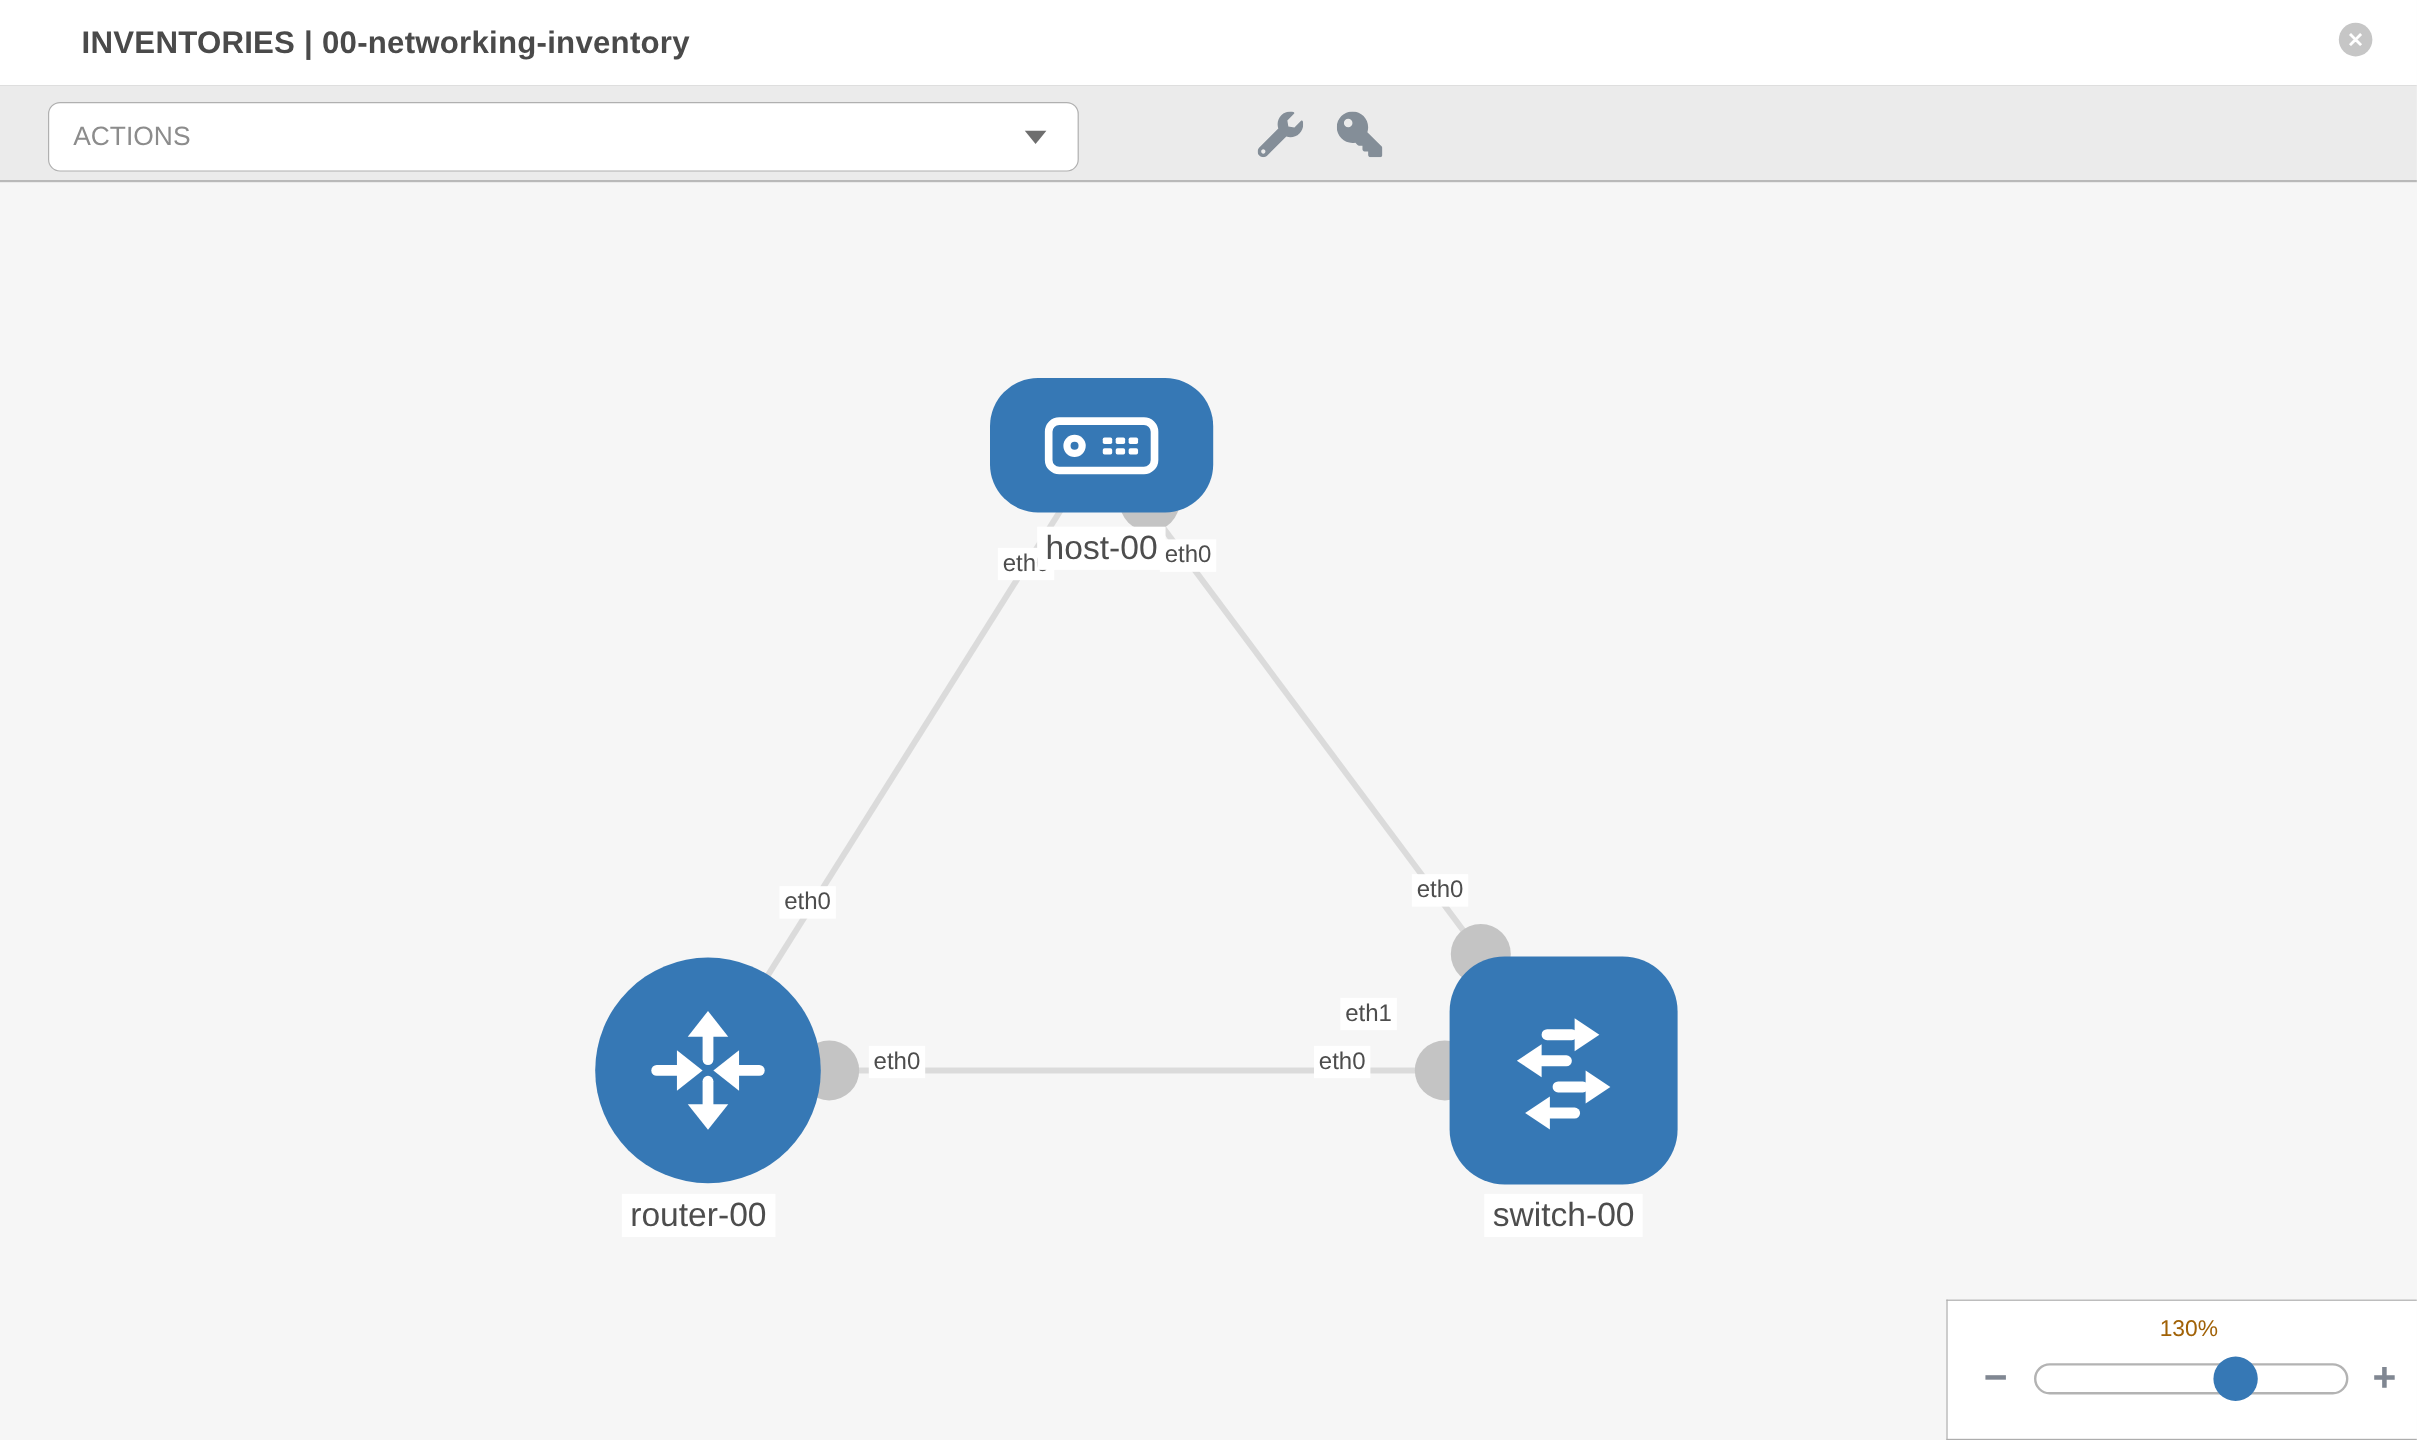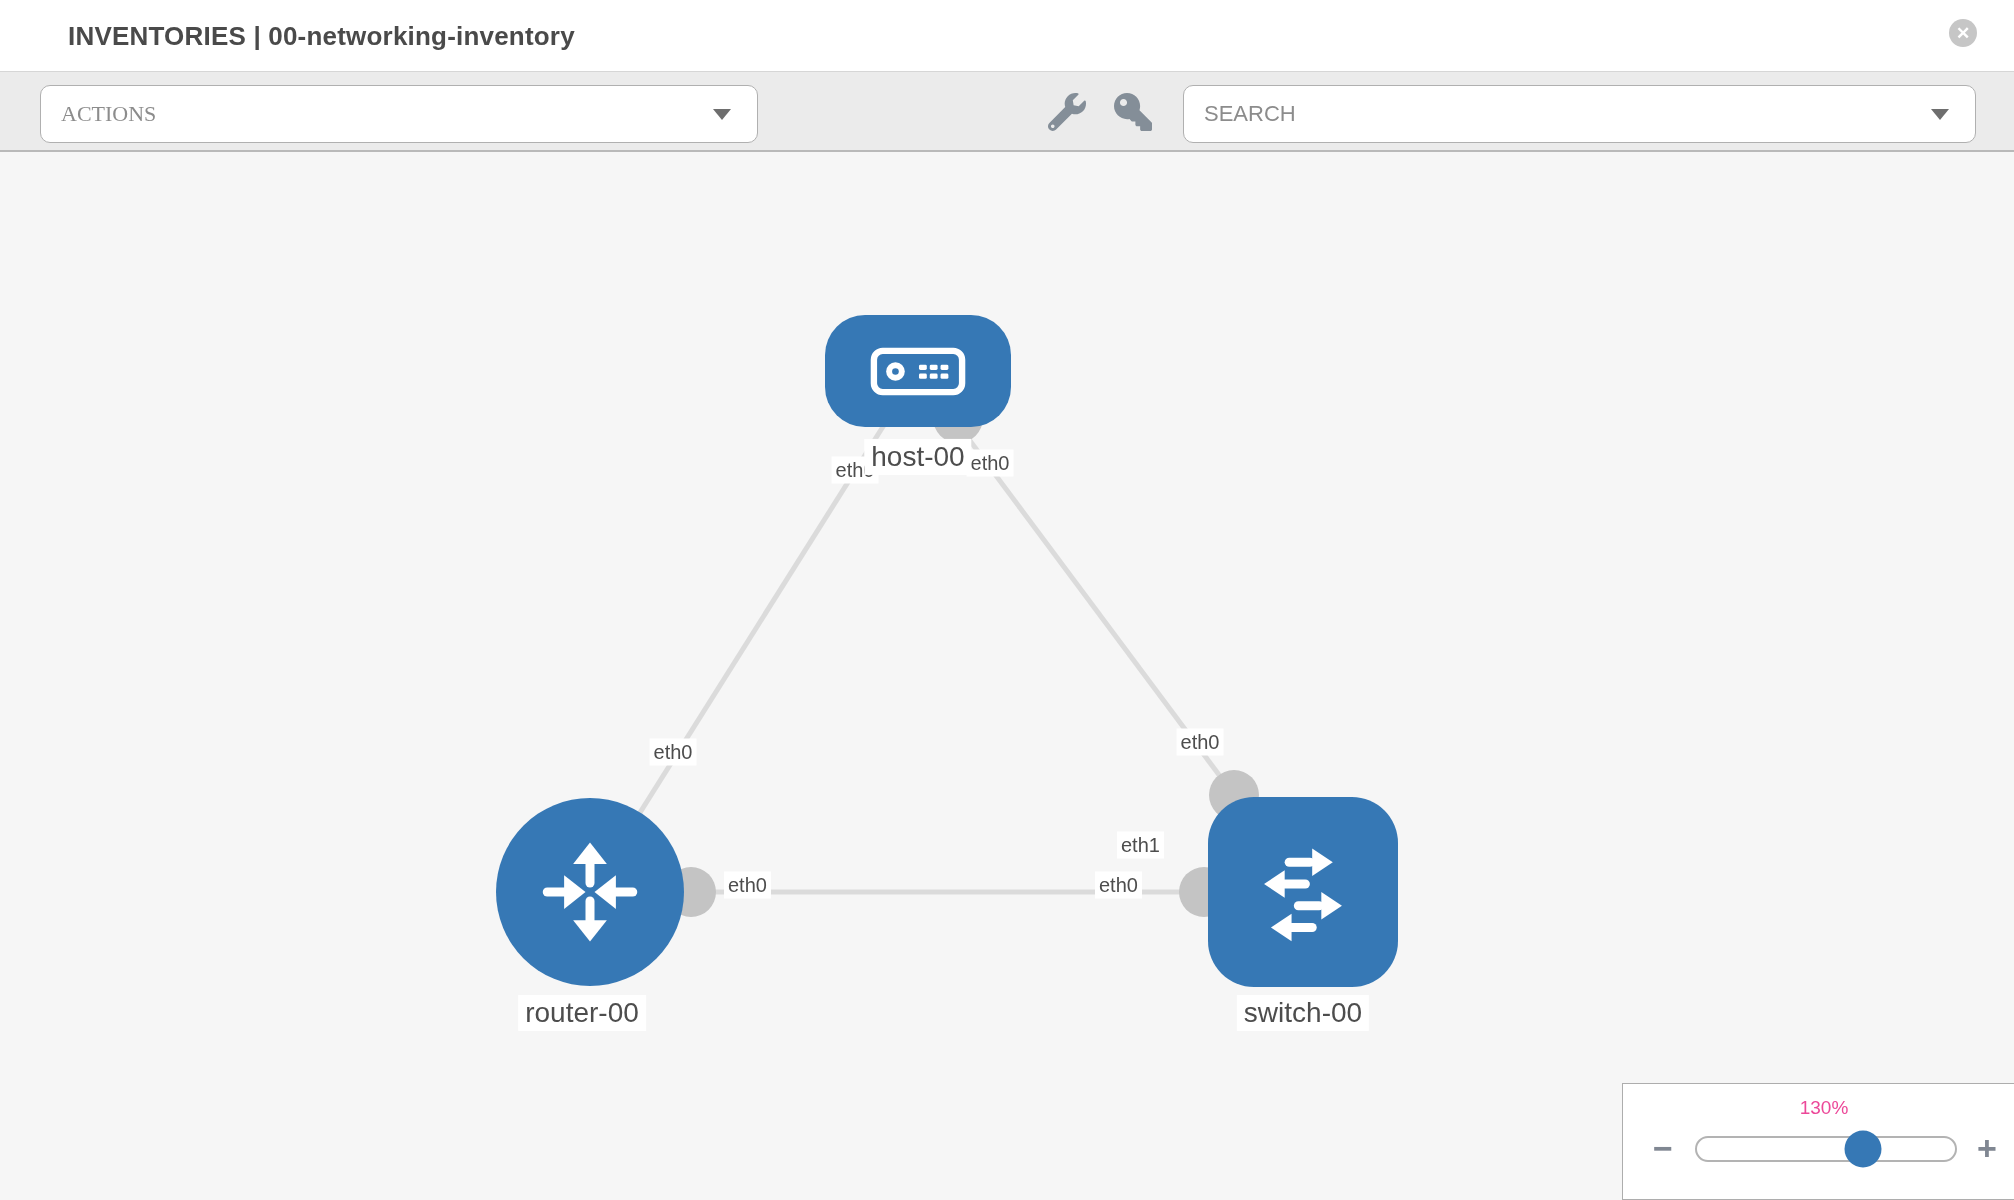--- a/index.html
+++ b/index.html
@@ -6,40 +6,40 @@
   html,body { width:2014px; height:1200px; font-family:"Liberation Sans", sans-serif; background:#f6f6f6; overflow:hidden; }
 
   
   .header { position:absolute; top:0; left:0; width:2014px; height:72px; background:#ffffff; border-bottom:1px solid #d6d6d6; }
   .page-title { position:absolute; left:40px; top:50%; transform:translateY(-50%); font-size:26px; font-weight:bold; color:#4a4a4a; letter-spacing:.2px;margin-left:28px; }
   .close-btn { position:absolute; right:37px; top:19px; width:28px; height:28px; border-radius:50%; background:#c6c6c6; color:#ffffff; font-size:17px; font-weight:bold; display:flex; align-items:center; justify-content:center; cursor:pointer; line-height:1; }
 
   
   .toolbar { position:absolute; top:72px; left:0; width:2014px; height:80px; background:#ebebeb; border-bottom:2px solid #b9b9b9; }
   .dropdown { position:absolute; top:13px; height:58px; background:#ffffff; border:1px solid #b0b0b0; border-radius:10px; display:flex; align-items:center; padding:0 20px; color:#8c8c8c; font-size:22px; cursor:pointer; }
-  .dropdown.actions { left:40px; width:718px;font-family:Liberation Serif, serif; }
+  .dropdown.actions { left:40px; width:859px; }
   .dropdown.search  { left:1183px; width:793px; }
   .caret { position:absolute; right:26px; top:50%; margin-top:-5px; width:0; height:0; border-left:9px solid transparent; border-right:9px solid transparent; border-top:11px solid #6e6e6e; }
   .tool-icon { position:absolute; top:21px; width:38px; height:38px; cursor:pointer; }
   .tool-icon svg { width:100%; height:100%; fill:#848e98; }
   .tool-icon.wrench { left:1048px; }
   .tool-icon.key    { left:1114px; }
 
   
   .canvas { position:absolute; top:152px; left:0; width:2014px; height:1048px; background:#f6f6f6; }
   #links-svg { position:absolute; top:0; left:0; width:2014px; height:1048px; }
   .node { position:absolute; display:flex; align-items:center; justify-content:center; cursor:pointer; }
   .tlabel { position:absolute; background:#ffffff; color:#4d4d4d; font-size:20px; padding:2px 4px; white-space:nowrap; line-height:1.15; }
   .tlabel.node-label { font-size:28px; padding:2px 7px; }
   .tlabel.anch-center { transform:translate(-50%,-50%); }
   .tlabel.anch-left { transform:translate(0,-50%); }
 
   
   .zoom-panel { position:absolute; right:0; top:931px; width:392px; height:117px; background:#ffffff; border:1px solid #adadad; border-right:none; }
-  .zoom-level { position:absolute; left:201px; top:24px; transform:translate(-50%,-50%); font-size:19px; color:#ec4899; }
+  .zoom-level { position:absolute; left:201px; top:24px; transform:translate(-50%,-50%); font-size:19px; color:#a16207; }
   .zoom-minus, .zoom-plus { position:absolute; top:64px; transform:translate(-50%,-50%); font-size:34px; font-weight:bold; color:#808792; cursor:pointer; line-height:1; }
   .zoom-minus { left:40px; }
   .zoom-plus  { left:364px; }
   .slider-track { position:absolute; left:72px; top:52px; width:262px; height:26px; background:#ffffff; border:2px solid #b3b3b3; border-radius:13px; cursor:pointer; }
   .slider-thumb { position:absolute; top:50%; width:37px; height:37px; border-radius:50%; transform:translate(-50%,-50%); cursor:grab; }
 </style>
 </head>
 <body>
 
 <div class="header">
@@ -61,24 +61,20 @@
       </svg>
   </div>
   <div class="tool-icon key">
     <svg viewBox="0 0 512 512">
         <g transform="scale(-1,1) translate(-512,0)">
           <path d="M512 176.001C512 273.203 433.202 352 336 352c-11.22 0-22.19-1.062-32.827-3.069l-24.012 27.014A23.999 23.999 0 0 1 261.223 384H224v40c0 13.255-10.745 24-24 24h-40v40c0 13.255-10.745 24-24 24H24c-13.255 0-24-10.745-24-24v-78.059c0-6.365 2.529-12.47 7.029-16.971l161.802-161.802C163.108 213.814 160 195.271 160 176 160 78.798 238.797.001 335.999 0 433.488-.001 512 78.511 512 176.001zM336 128c0 26.51 21.49 48 48 48s48-21.49 48-48-21.49-48-48-48-48 21.49-48 48z"></path>
         </g>
       </svg>
   </div>
 
-  <div class="dropdown search">
-    <span>SEARCH</span>
-    <span class="caret"></span>
-  </div>
 </div>
 
 <div class="canvas">
   <svg id="links-svg">
       <line x1="918" y1="219" x2="590" y2="740" stroke="#dbdbdb" stroke-width="5"></line>
       <line x1="918" y1="219" x2="1234" y2="643" stroke="#dbdbdb" stroke-width="5"></line>
       <line x1="590" y1="740" x2="1303" y2="740" stroke="#dbdbdb" stroke-width="5"></line>
       <circle cx="958" cy="266" r="25" fill="#c4c4c4"></circle>
       <circle cx="691" cy="740" r="25" fill="#c4c4c4"></circle>
       <circle cx="1234" cy="643" r="25" fill="#c4c4c4"></circle>

